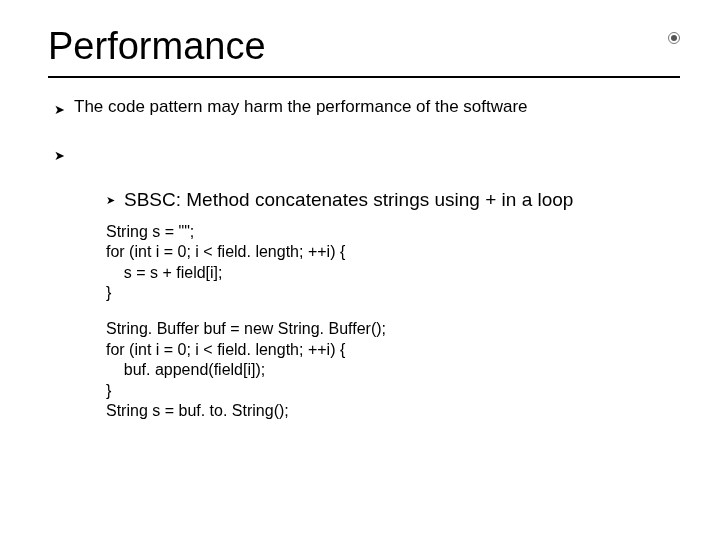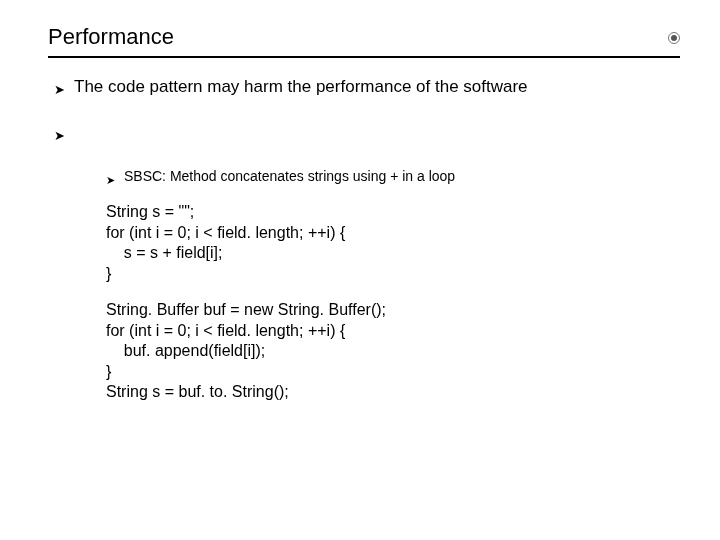--- a/index.html
+++ b/index.html
@@ -13,21 +13,21 @@
     overflow: hidden;
   }
   .slide {
     box-sizing: border-box;
     width: 720px;
     height: 540px;
     padding: 24px 40px 24px 48px;
     position: relative;
   }
   .title {
-    font-size: 22px;
+    font-size: 38px;
     line-height: 1.2;
     margin: 0 0 6px 0;
     font-weight: normal;
   }
   .underline {
     border-bottom: 2px solid #000;
     width: 632px;
     margin-bottom: 18px;
   }
   .level1 {
@@ -53,21 +53,21 @@
     margin-left: 58px;
     margin-bottom: 10px;
   }
   .level2 .bul {
     flex: 0 0 18px;
     font-size: 11px;
     line-height: 24px;
     font-family: Arial, sans-serif;
   }
   .level2 .txt {
-    font-size: 14px;
+    font-size: 19px;
     line-height: 1.25;
   }
   .codeblock {
     font-family: Arial, Helvetica, sans-serif;
     font-size: 16px;
     line-height: 1.28;
     white-space: pre;
     margin-left: 58px;
     margin-bottom: 16px;
   }

